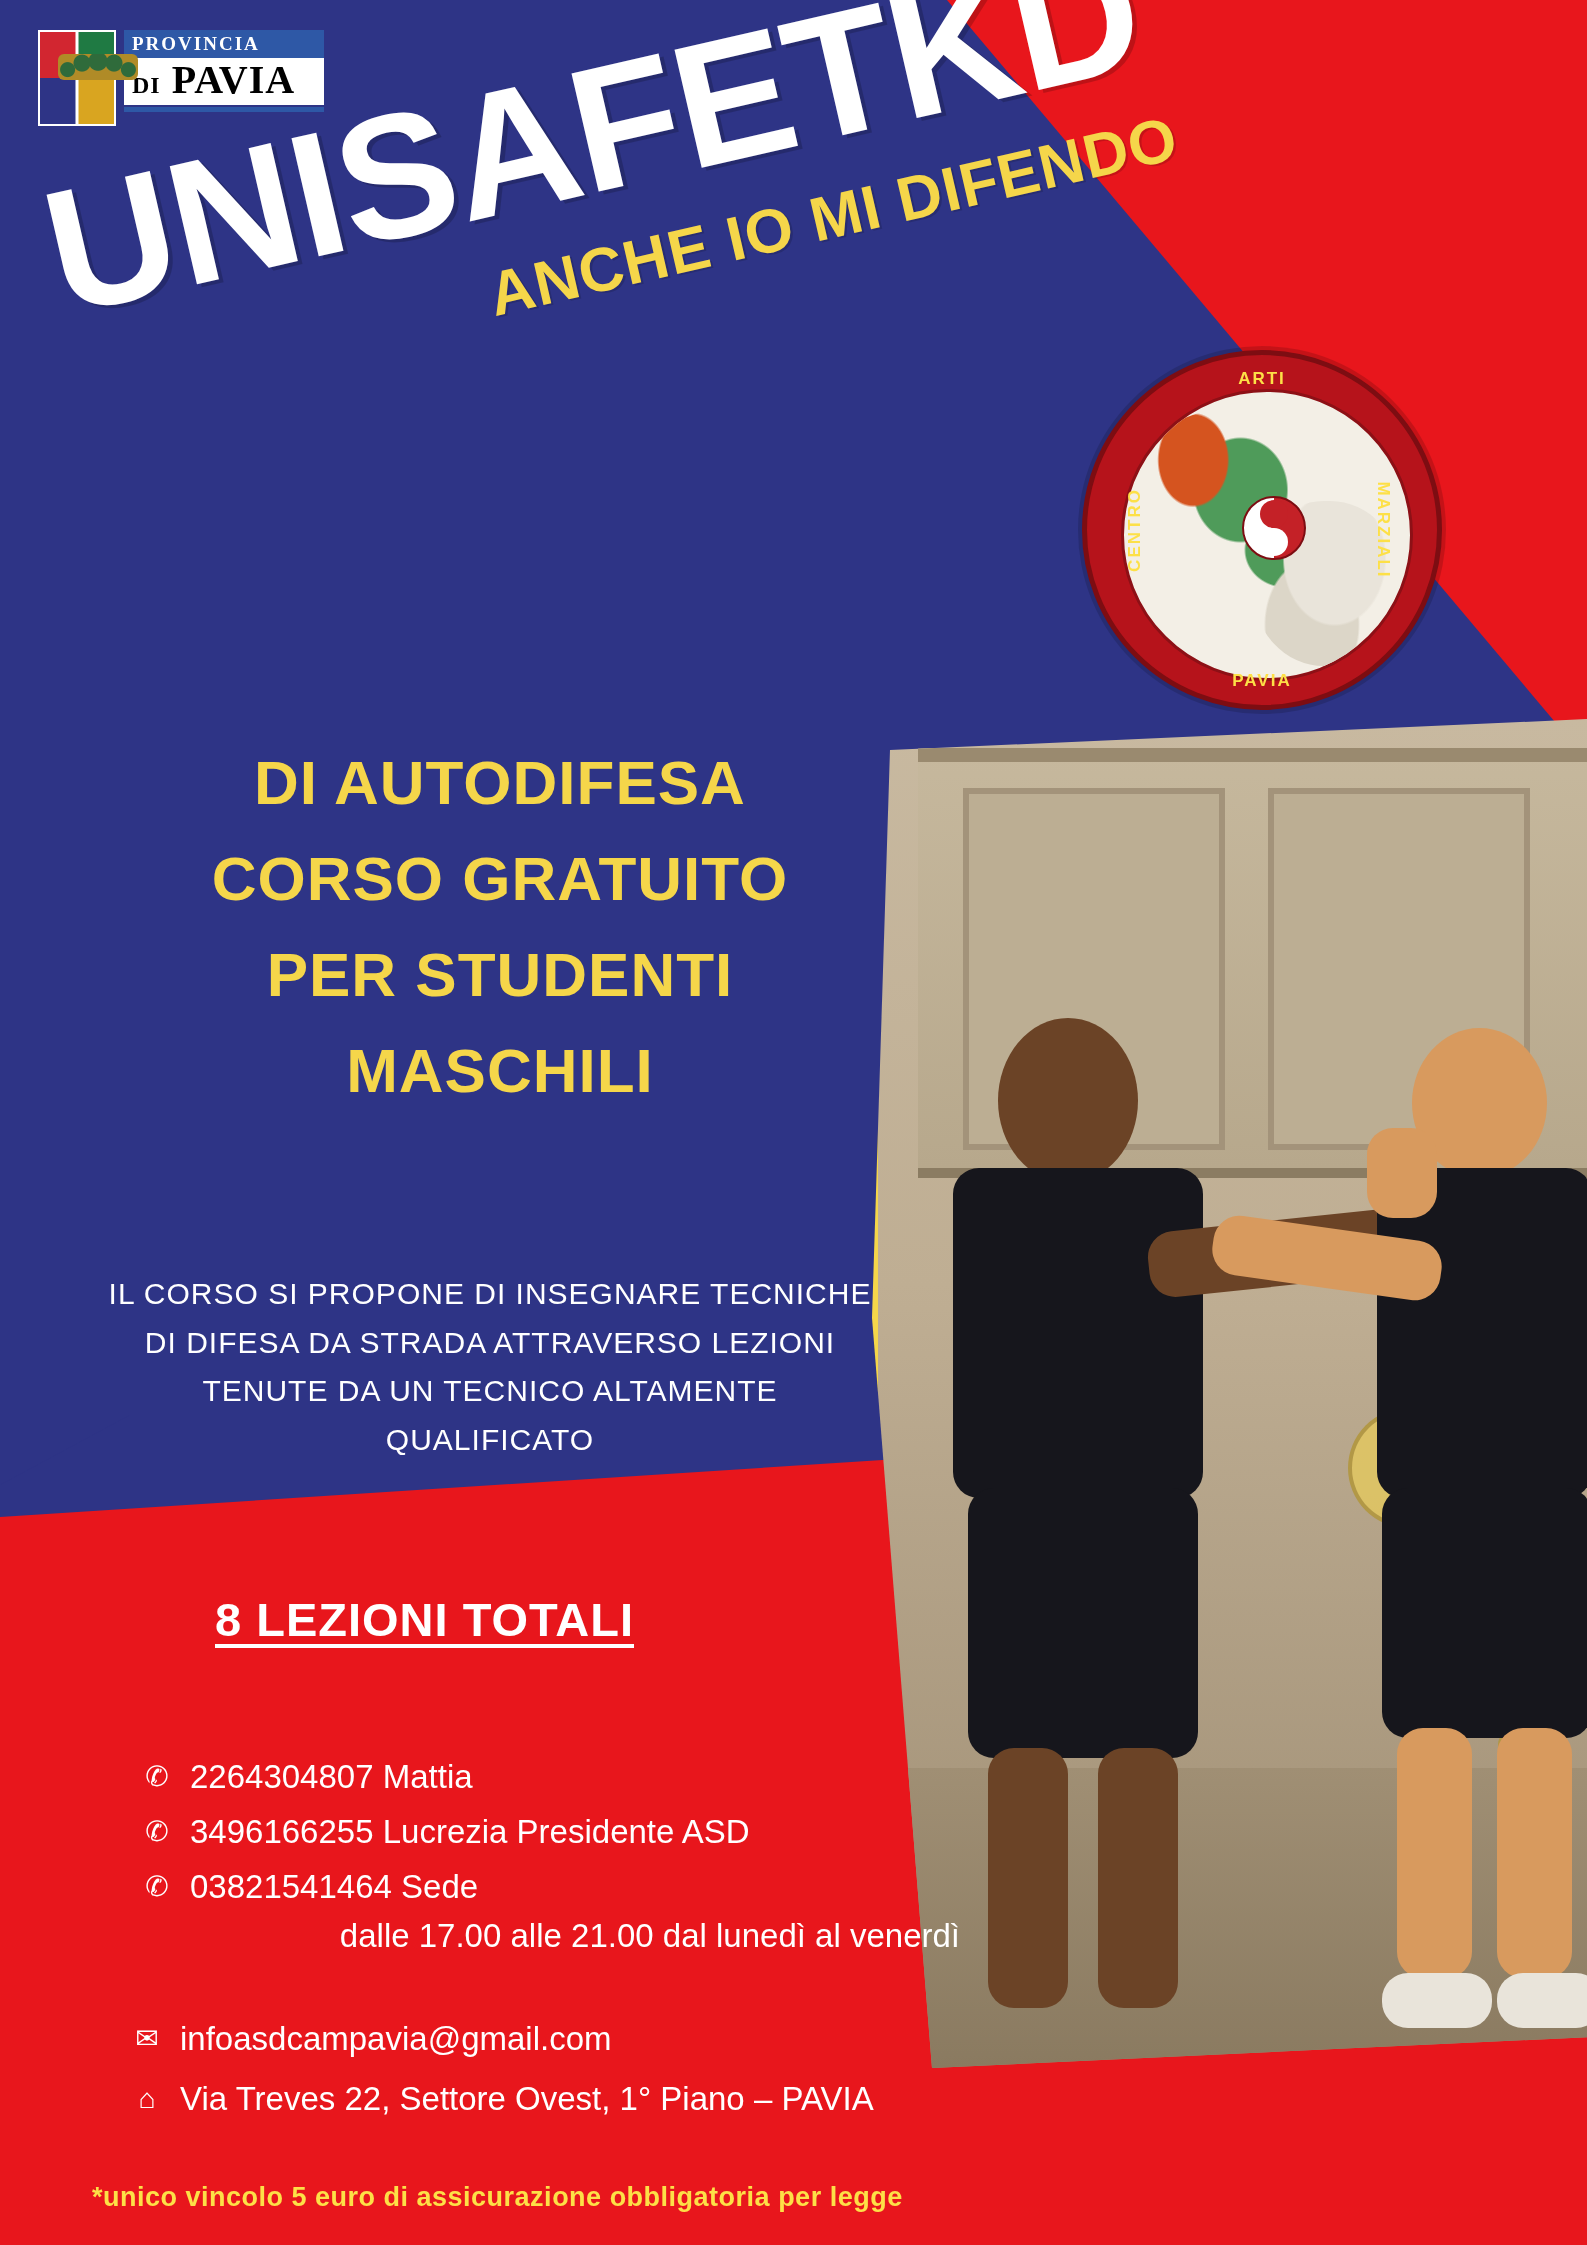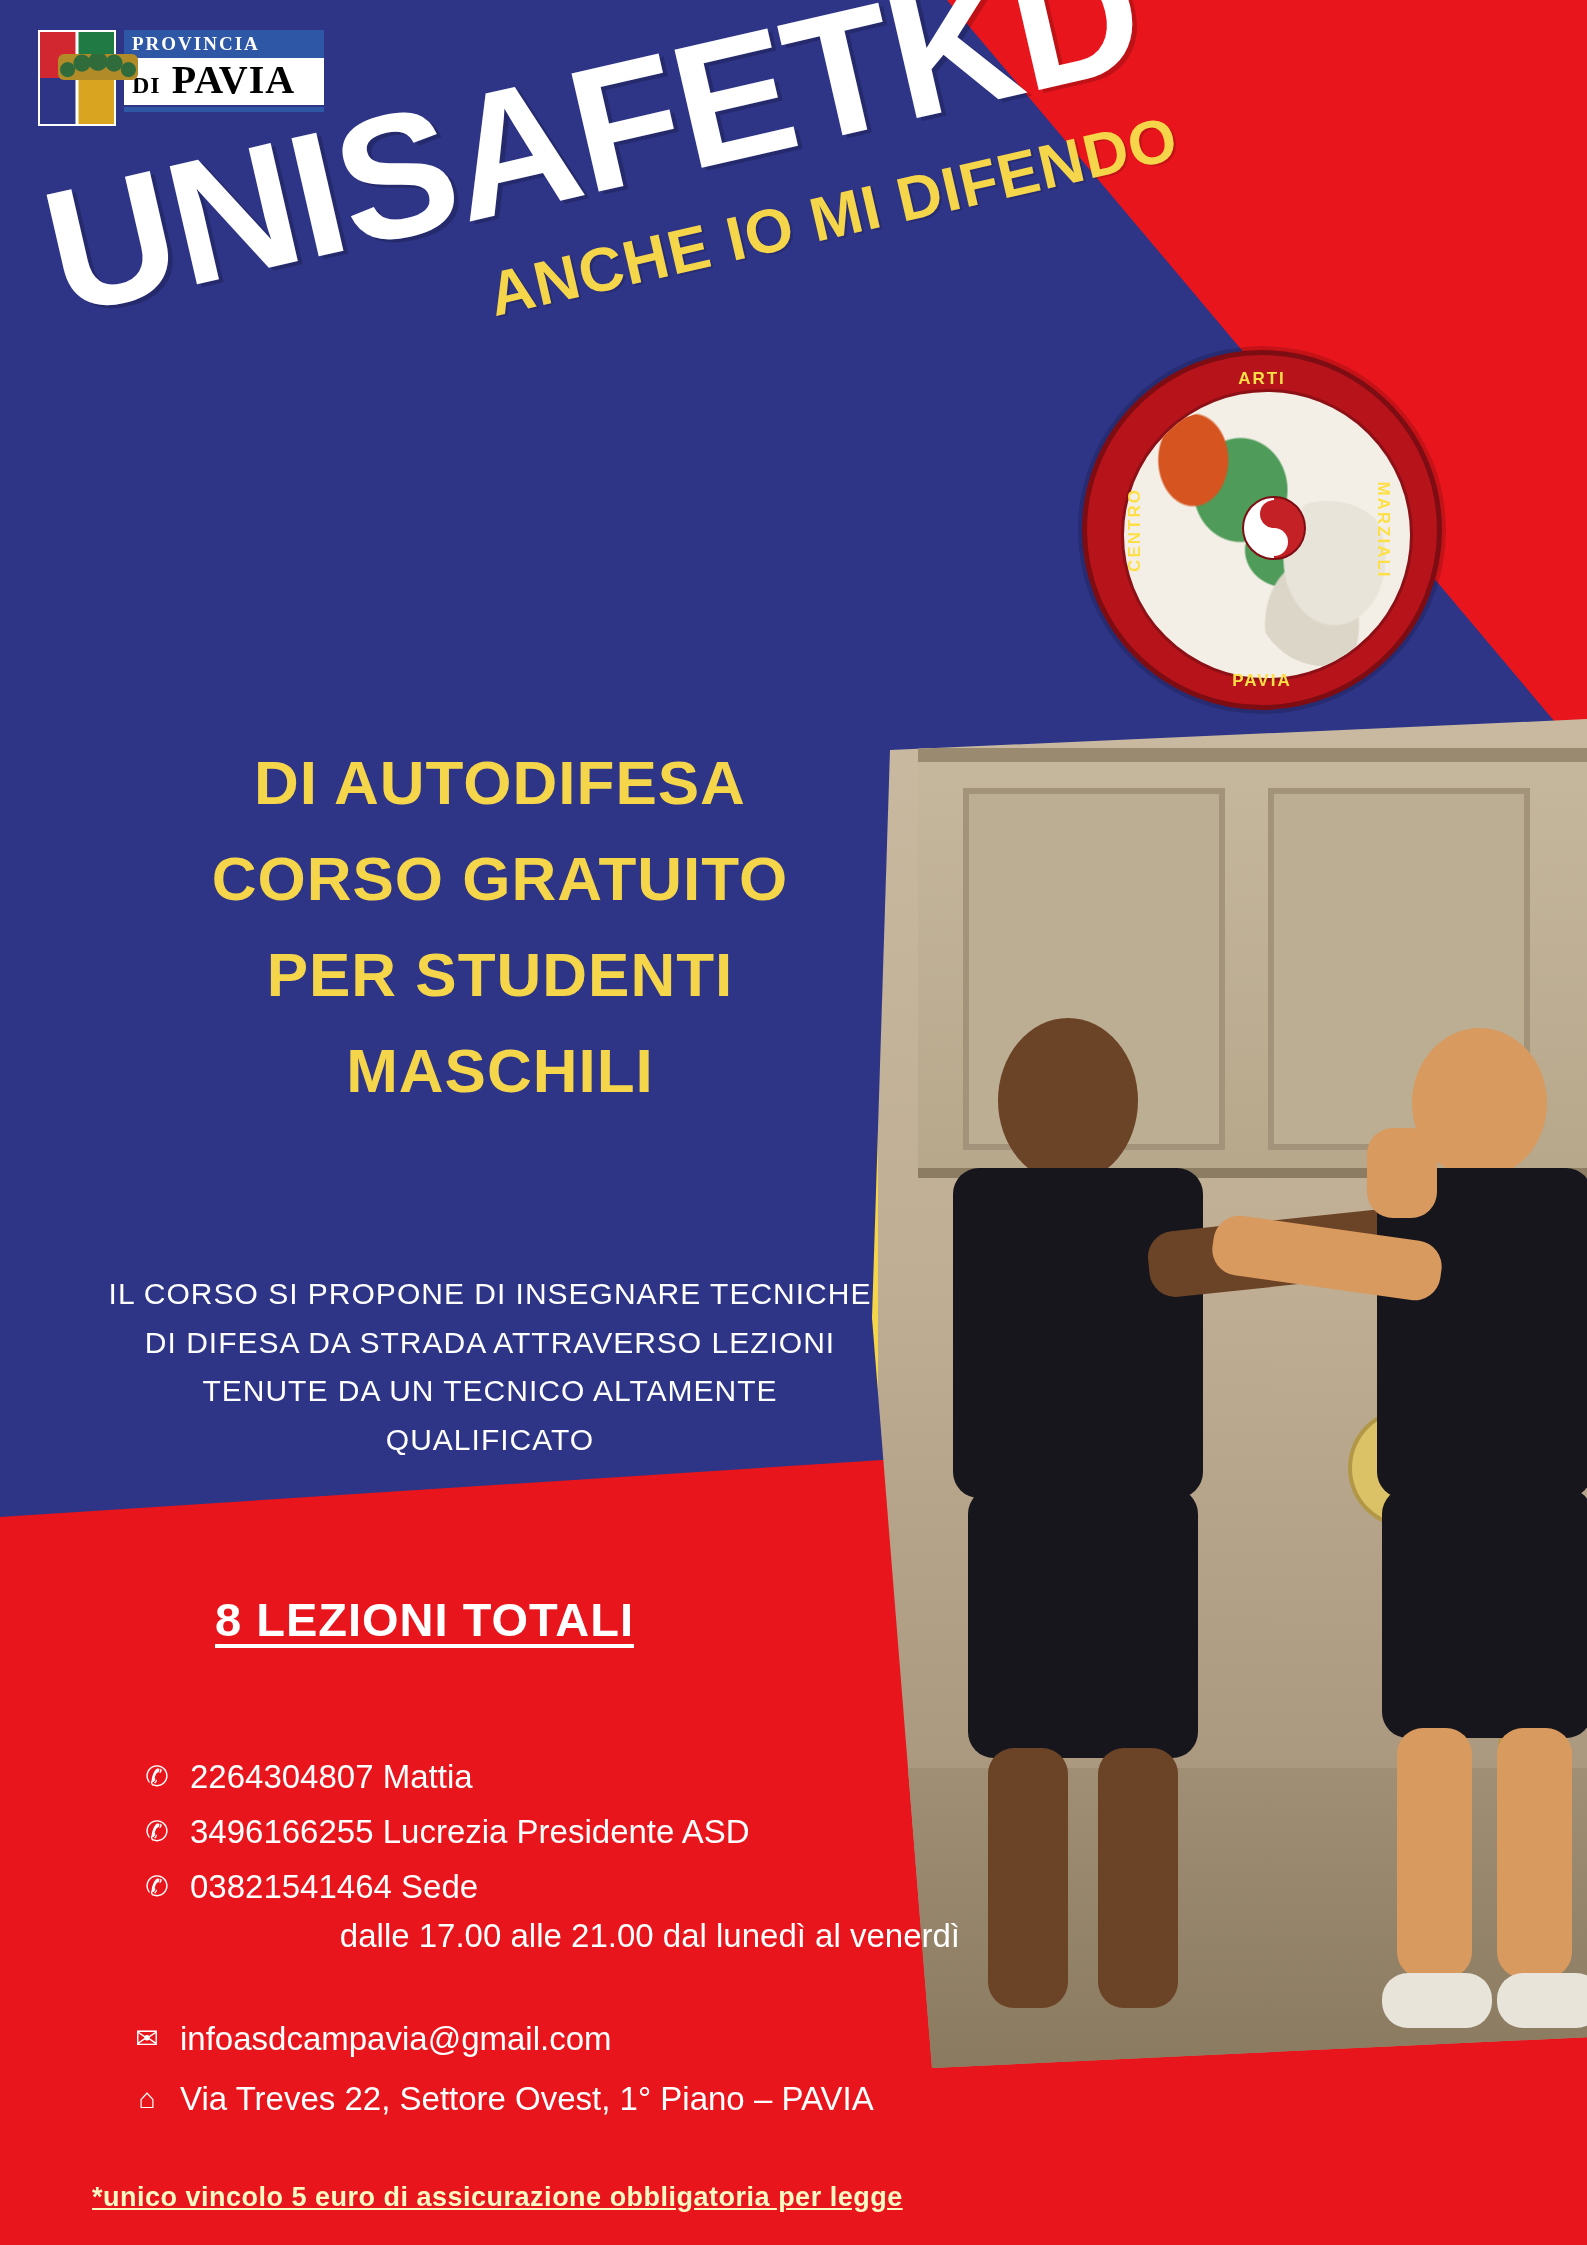--- a/index.html
+++ b/index.html
@@ -349,25 +349,24 @@
   .contacts-2 {
     position: absolute;
     left: 130px; top: 2020px;
     width: 860px;
     color: #ffffff;
     font-size: 33px;
   }
   .footer-note {
     position: absolute;
     left: 92px; bottom: 32px;
-    color: #fef9c3;
+    color: #fde047;
     font-size: 27px;
     font-weight: bold;
     letter-spacing: 0.5px;
-    text-decoration: underline;
   }
 </style>
 </head>
 <body>
 
 <div id="poster">
 
   <div class="red-top-right"></div>
   <div class="red-bottom"></div>
   <div class="blue-notch"></div>

